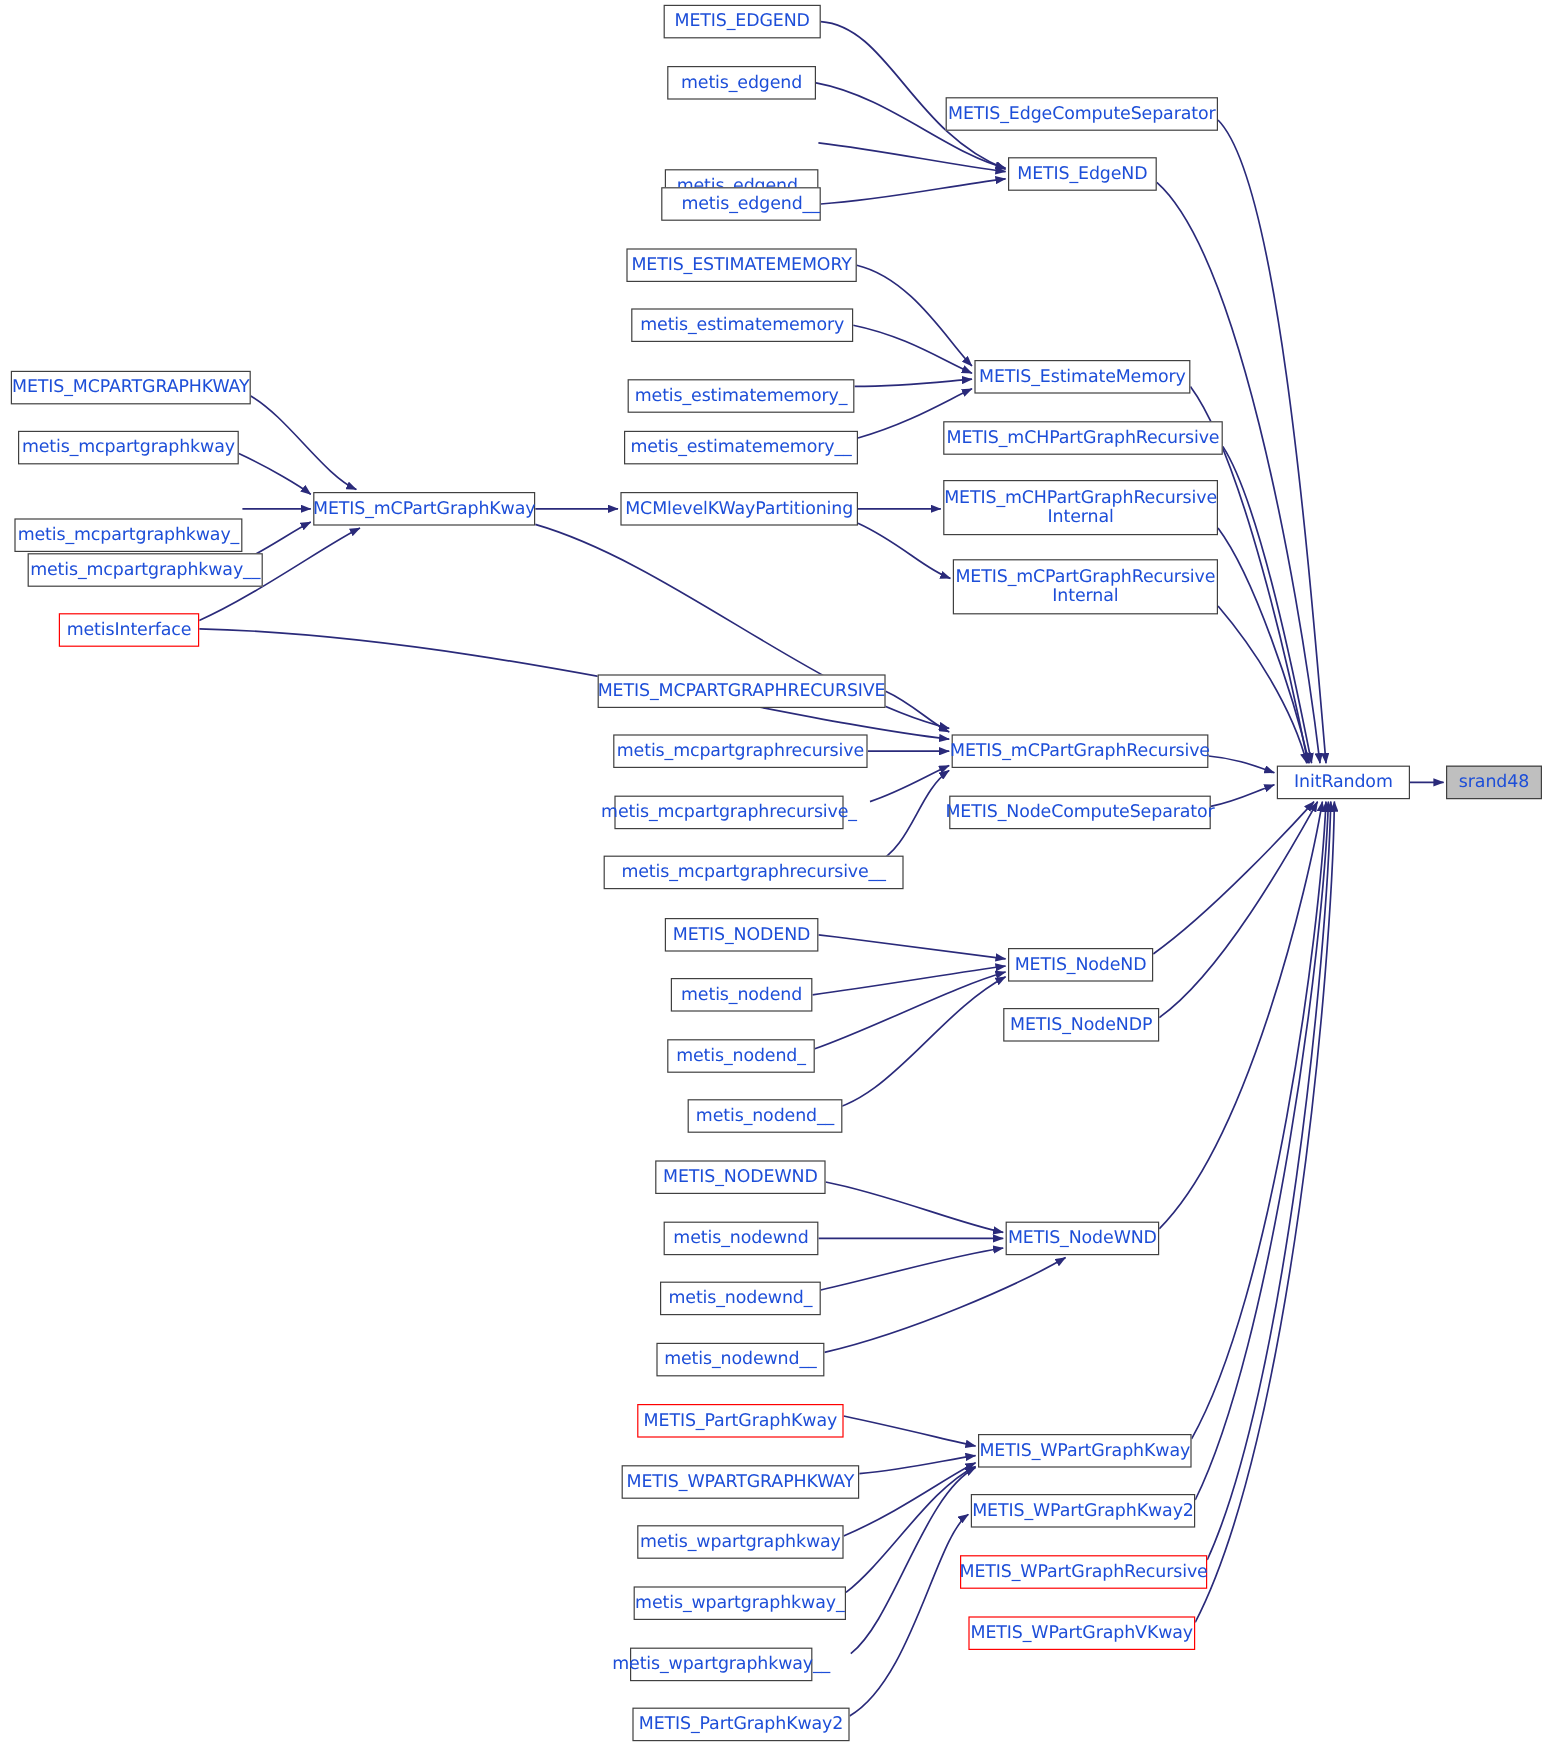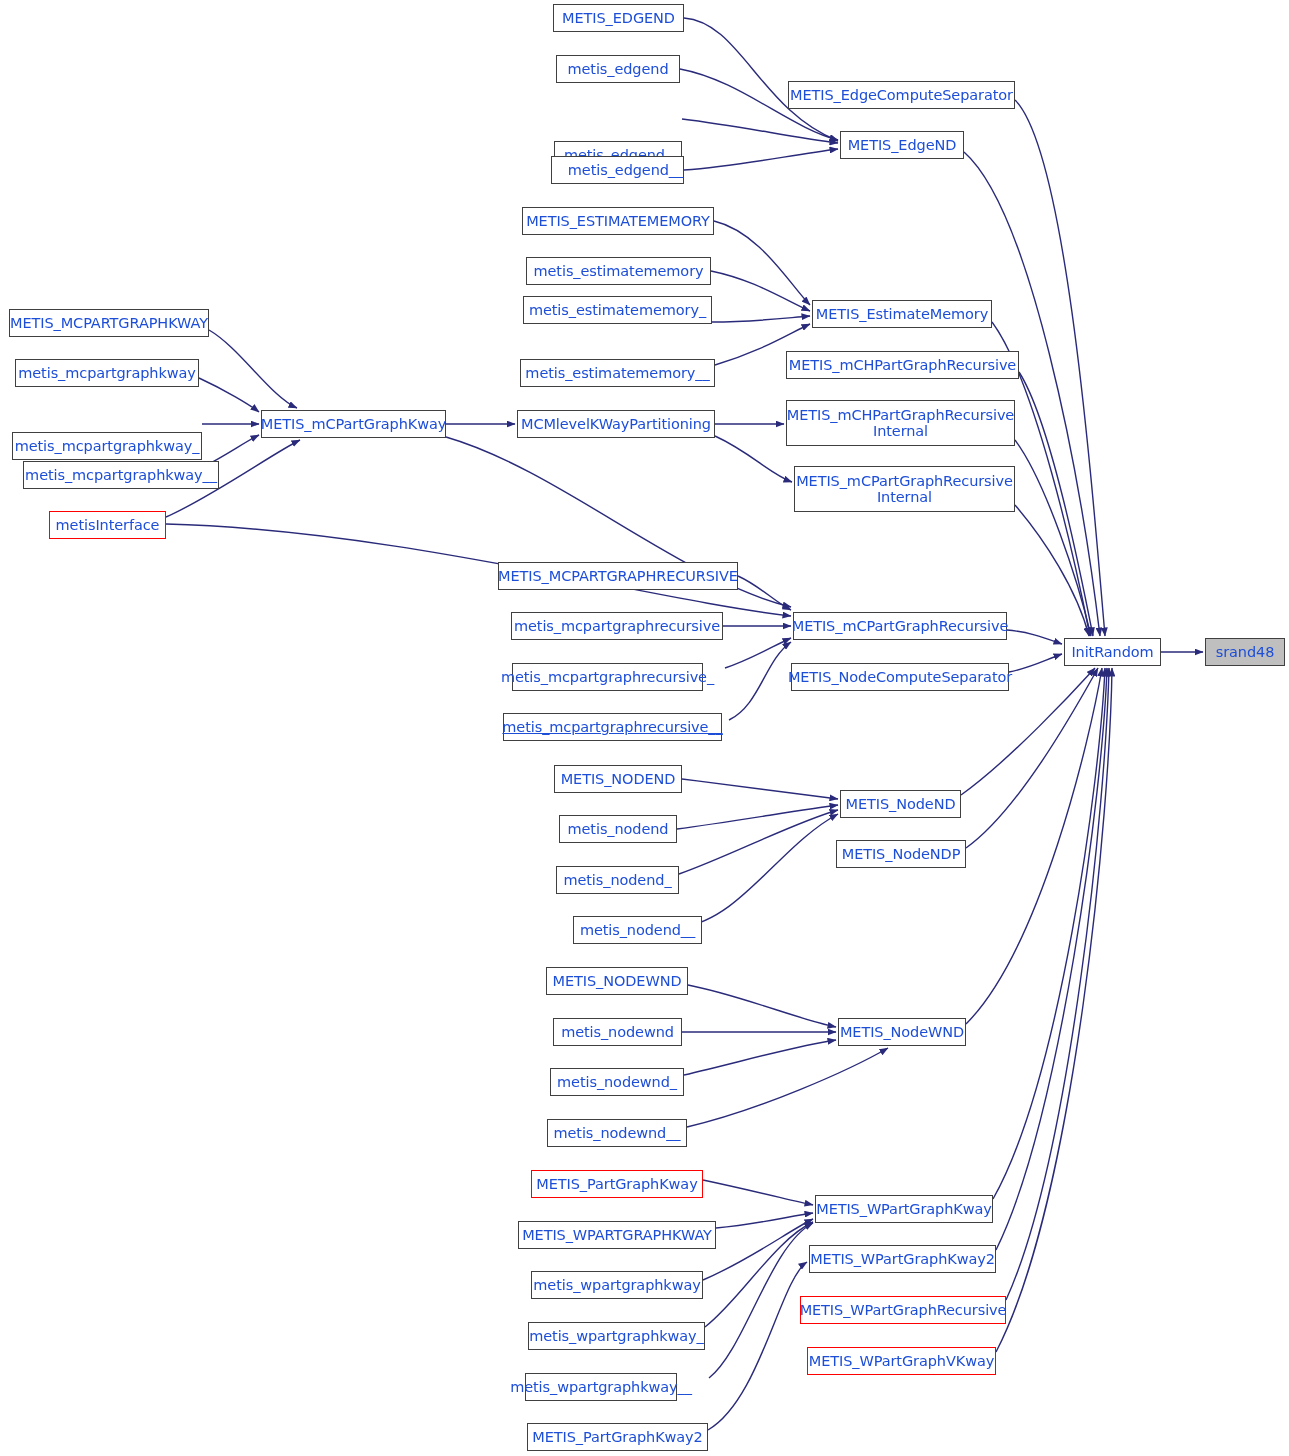--- a/index.html
+++ b/index.html
@@ -115,39 +115,39 @@
   </svg>
   <div id="nodes-layer">
       <div class="node" style="left: 553px; top: 4px; width: 131px; height: 28px;">METIS_EDGEND</div>
       <div class="node" style="left: 556px; top: 55px; width: 124px; height: 28px;">metis_edgend</div>
       <div class="node" style="left: 554px; top: 105px; width: 128px; height: 28px; margin-top: 36px;">metis_edgend_</div>
       <div class="node" style="left: 551px; top: 156px; width: 133px; height: 28px; padding-left: 16px;">metis_edgend__</div>
       <div class="node" style="left: 788px; top: 81px; width: 227px; height: 28px;">METIS_EdgeComputeSeparator</div>
       <div class="node" style="left: 840px; top: 131px; width: 124px; height: 28px;">METIS_EdgeND</div>
       <div class="node" style="left: 522px; top: 207px; width: 192px; height: 28px;">METIS_ESTIMATEMEMORY</div>
       <div class="node" style="left: 526px; top: 257px; width: 185px; height: 28px;">metis_estimatememory</div>
-      <div class="node" style="left: 523px; top: 296px; width: 189px; height: 28px;">metis_estimatememory_</div>
+      <div class="node" style="left: 523px; top: 316px; width: 189px; height: 28px;">metis_estimatememory_</div>
       <div class="node" style="left: 520px; top: 359px; width: 195px; height: 28px;">metis_estimatememory__</div>
       <div class="node" style="left: 812px; top: 300px; width: 180px; height: 28px;">METIS_EstimateMemory</div>
       <div class="node" style="left: 786px; top: 351px; width: 233px; height: 28px;">METIS_mCHPartGraphRecursive</div>
       <div class="node" style="left: 786px; top: 400px; width: 229px; height: 46px;">METIS_mCHPartGraphRecursive
 Internal</div>
       <div class="node" style="left: 794px; top: 466px; width: 221px; height: 46px;">METIS_mCPartGraphRecursive
 Internal</div>
       <div class="node" style="left: 9px; top: 309px; width: 200px; height: 28px;">METIS_MCPARTGRAPHKWAY</div>
       <div class="node" style="left: 15px; top: 359px; width: 184px; height: 28px;">metis_mcpartgraphkway</div>
       <div class="node" style="left: 12px; top: 432px; width: 190px; height: 28px;">metis_mcpartgraphkway_</div>
       <div class="node" style="left: 23px; top: 461px; width: 196px; height: 28px;">metis_mcpartgraphkway__</div>
       <div class="node red" style="left: 49px; top: 511px; width: 117px; height: 28px;">metisInterface</div>
       <div class="node" style="left: 261px; top: 410px; width: 185px; height: 28px;">METIS_mCPartGraphKway</div>
       <div class="node" style="left: 517px; top: 410px; width: 198px; height: 28px;">MCMlevelKWayPartitioning</div>
       <div class="node" style="left: 498px; top: 562px; width: 240px; height: 28px;">METIS_MCPARTGRAPHRECURSIVE</div>
       <div class="node" style="left: 511px; top: 612px; width: 212px; height: 28px;">metis_mcpartgraphrecursive</div>
       <div class="node" style="left: 512px; top: 663px; width: 191px; height: 28px;">metis_mcpartgraphrecursive_</div>
-      <div class="node" style="left: 503px; top: 713px; width: 219px; height: 28px; text-decoration: underline;">metis_mcpartgraphrecursive__</div>
+      <div class="node" style="left: 503px; top: 713px; width: 250px; height: 28px;">metis_mcpartgraphrecursive__</div>
       <div class="node" style="left: 793px; top: 612px; width: 214px; height: 28px;">METIS_mCPartGraphRecursive</div>
       <div class="node" style="left: 791px; top: 663px; width: 218px; height: 28px;">METIS_NodeComputeSeparator</div>
       <div class="node" style="left: 554px; top: 765px; width: 128px; height: 28px;">METIS_NODEND</div>
       <div class="node" style="left: 559px; top: 815px; width: 118px; height: 28px;">metis_nodend</div>
       <div class="node" style="left: 556px; top: 866px; width: 123px; height: 28px;">metis_nodend_</div>
       <div class="node" style="left: 553px; top: 916px; width: 129px; height: 28px; margin-left: 20px;">metis_nodend__</div>
       <div class="node" style="left: 840px; top: 790px; width: 121px; height: 28px;">METIS_NodeND</div>
       <div class="node" style="left: 836px; top: 840px; width: 130px; height: 28px;">METIS_NodeNDP</div>
       <div class="node" style="left: 546px; top: 967px; width: 142px; height: 28px;">METIS_NODEWND</div>
       <div class="node" style="left: 553px; top: 1018px; width: 129px; height: 28px;">metis_nodewnd</div>
@@ -157,16 +157,16 @@
       <div class="node red" style="left: 531px; top: 1170px; width: 172px; height: 28px;">METIS_PartGraphKway</div>
       <div class="node" style="left: 518px; top: 1221px; width: 198px; height: 28px;">METIS_WPARTGRAPHKWAY</div>
       <div class="node" style="left: 531px; top: 1271px; width: 172px; height: 28px;">metis_wpartgraphkway</div>
       <div class="node" style="left: 528px; top: 1322px; width: 177px; height: 28px;">metis_wpartgraphkway_</div>
       <div class="node" style="left: 525px; top: 1373px; width: 152px; height: 28px;">metis_wpartgraphkway__</div>
       <div class="node" style="left: 527px; top: 1423px; width: 181px; height: 28px;">METIS_PartGraphKway2</div>
       <div class="node" style="left: 815px; top: 1195px; width: 178px; height: 28px;">METIS_WPartGraphKway</div>
       <div class="node" style="left: 809px; top: 1245px; width: 187px; height: 28px;">METIS_WPartGraphKway2</div>
       <div class="node red" style="left: 800px; top: 1296px; width: 206px; height: 28px;">METIS_WPartGraphRecursive</div>
       <div class="node red" style="left: 807px; top: 1347px; width: 189px; height: 28px;">METIS_WPartGraphVKway</div>
-      <div class="node" style="left: 1064px; top: 638px; width: 97px; height: 28px;">InitRandom</div>
+      <div class="node" style="left: 1064px; top: 638px; width: 111px; height: 28px;">InitRandom</div>
       <div class="node target" style="left: 1205px; top: 638px; width: 80px; height: 28px;">srand48</div>
     </div>
 </div>
 
 </body></html>

